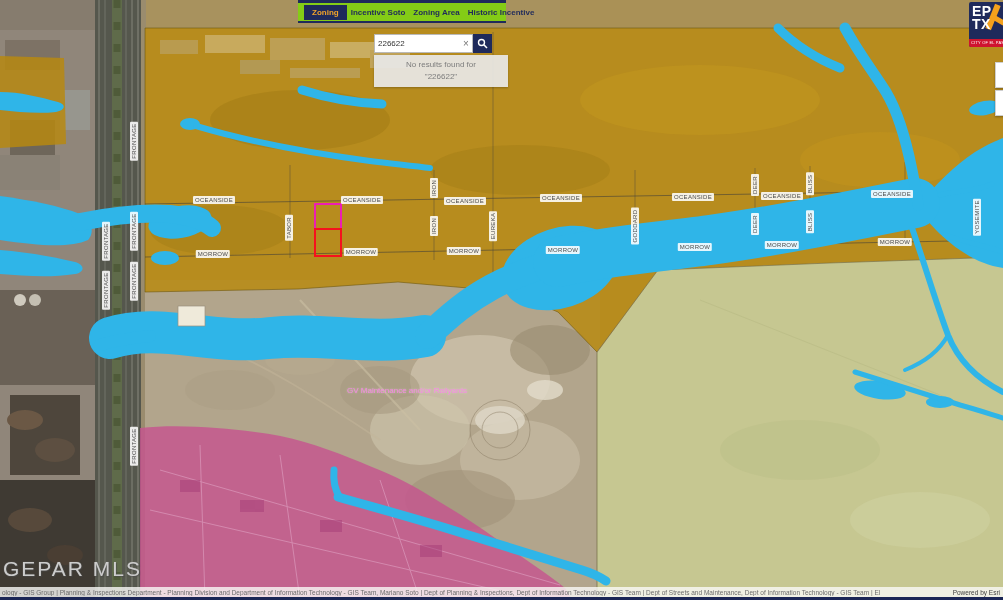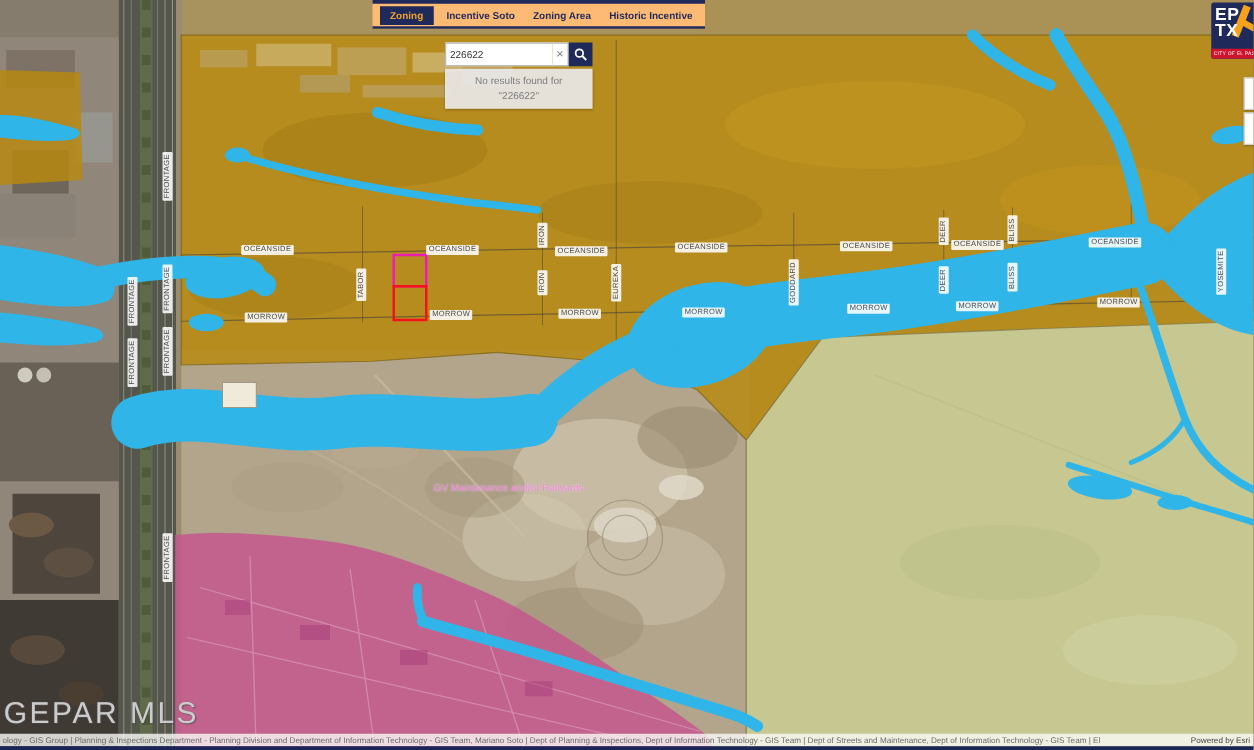--- a/index.html
+++ b/index.html
@@ -2,66 +2,66 @@
 <html><head>
 <meta charset="utf-8">
 <style>
   html,body{margin:0;padding:0;background:#222;}
   *{box-sizing:border-box;}
   #stage{position:relative;width:1003px;height:600px;overflow:hidden;
          font-family:"Liberation Sans",sans-serif;background:#b59a6d;}
   #mapsvg{position:absolute;left:0;top:0;}
 
   
-  .tabbar{position:absolute;left:298px;top:0;width:266px;height:23px;
-    background:#fdba74;border-top:3px solid #1f2a5b;border-bottom:2px solid #1f2a5b;
+  .tabbar{position:absolute;left:298px;top:0;width:208px;height:23px;
+    background:#84cc16;border-top:3px solid #1f2a5b;border-bottom:2px solid #1f2a5b;
     display:flex;align-items:center;justify-content:space-between;padding:0 6px;z-index:30;}
   .tab{font-size:8px;font-weight:bold;color:#1f2a5b;padding:3px 4px;white-space:nowrap;cursor:pointer;}
   .tab.active{background:#1f2a5b;color:#f0a32a;padding:3px 8px;}
 
   
   .logo{position:absolute;left:969px;top:2px;width:40px;height:45px;background:#1f2a5b;
     z-index:30;overflow:hidden;border-radius:2px;}
   .logo .txt{position:relative;z-index:2;color:#fff;font-weight:bold;font-size:14px;
     line-height:.95;padding:3px 0 0 3px;letter-spacing:.5px;}
   .logo .slash1{position:absolute;left:21px;top:2px;width:6px;height:26px;background:#f5a11c;
     transform:rotate(22deg);z-index:1;}
   .logo .slash2{position:absolute;left:26px;top:10px;width:5px;height:15px;background:#f5a11c;
     transform:rotate(-60deg);z-index:1;}
   .logo .caption{position:absolute;left:0;bottom:0;width:100%;height:8px;background:#cf1430;
     color:#fff;font-size:4px;line-height:8px;white-space:nowrap;padding-left:2px;
     letter-spacing:.2px;z-index:3;}
 
   
-  .searchwrap{position:absolute;left:356px;top:34px;z-index:30;}
+  .searchwrap{position:absolute;left:374px;top:34px;z-index:30;}
   .searchbox{display:flex;align-items:stretch;height:19px;}
   .searchbox input{width:86px;height:19px;border:1px solid #b9b9b9;border-right:none;
     font-size:8px;padding:0 3px;color:#333;outline:none;font-family:"Liberation Sans",sans-serif;}
   .clearx{width:13px;height:19px;background:#fff;border:1px solid #b9b9b9;border-left:none;
     color:#777;font-size:10px;line-height:17px;text-align:center;cursor:pointer;}
   .searchbtn{width:19px;height:19px;background:#1f2a5b;display:flex;align-items:center;
     justify-content:center;cursor:pointer;}
-  .noresults{margin-top:2px;width:118px;background:rgba(232,232,232,.92);
+  .noresults{margin-top:2px;width:134px;background:rgba(232,232,232,.92);
     box-shadow:0 1px 2px rgba(0,0,0,.25);padding:4px 2px;text-align:center;
     font-size:8px;color:#7d7d7d;line-height:1.5;}
 
   
   .mapctl{position:absolute;left:995px;width:26px;height:26px;background:#fff;
     border:1px solid #cfcfcf;box-shadow:0 1px 2px rgba(0,0,0,.3);z-index:30;cursor:pointer;}
 
   
   .street-label{position:absolute;transform:translate(-50%,-50%);z-index:20;
     font-size:6px;line-height:1;color:#4a4a4a;background:rgba(255,255,255,.88);
     padding:1px 2px;border-radius:1px;letter-spacing:.3px;white-space:nowrap;}
   .street-label.vert{transform:translate(-50%,-50%) rotate(-90deg);}
 
   .area-label{position:absolute;left:347px;top:386px;z-index:20;font-size:8px;
     color:#f585e2;text-shadow:0 0 2px rgba(255,255,255,.5);white-space:nowrap;}
 
-  .watermark{position:absolute;left:3px;top:557px;z-index:25;font-size:24px;
+  .watermark{position:absolute;left:3px;top:557px;z-index:25;font-size:21px;
     letter-spacing:2px;color:rgba(222,222,222,.85);
     text-shadow:1px 1px 1px rgba(70,70,70,.6),0 0 1px #777;white-space:nowrap;text-align:center;}
 
   
   .attrbar{position:absolute;left:0;bottom:3px;width:1003px;height:10px;
     background:rgba(250,250,248,.8);z-index:28;display:flex;align-items:center;
     justify-content:space-between;overflow:hidden;}
   .attrbar .attr-text{font-size:6.5px;color:#6b6b6b;white-space:nowrap;padding-left:2px;
     overflow:hidden;max-width:880px;}
   .attrbar .powered{font-size:6.5px;color:#3f3f3f;white-space:nowrap;padding-right:3px;}

